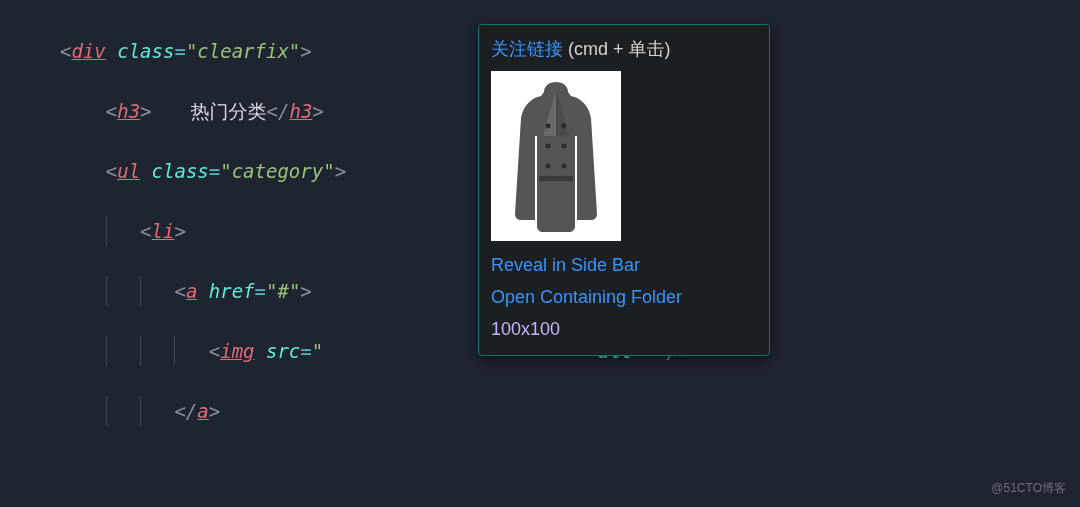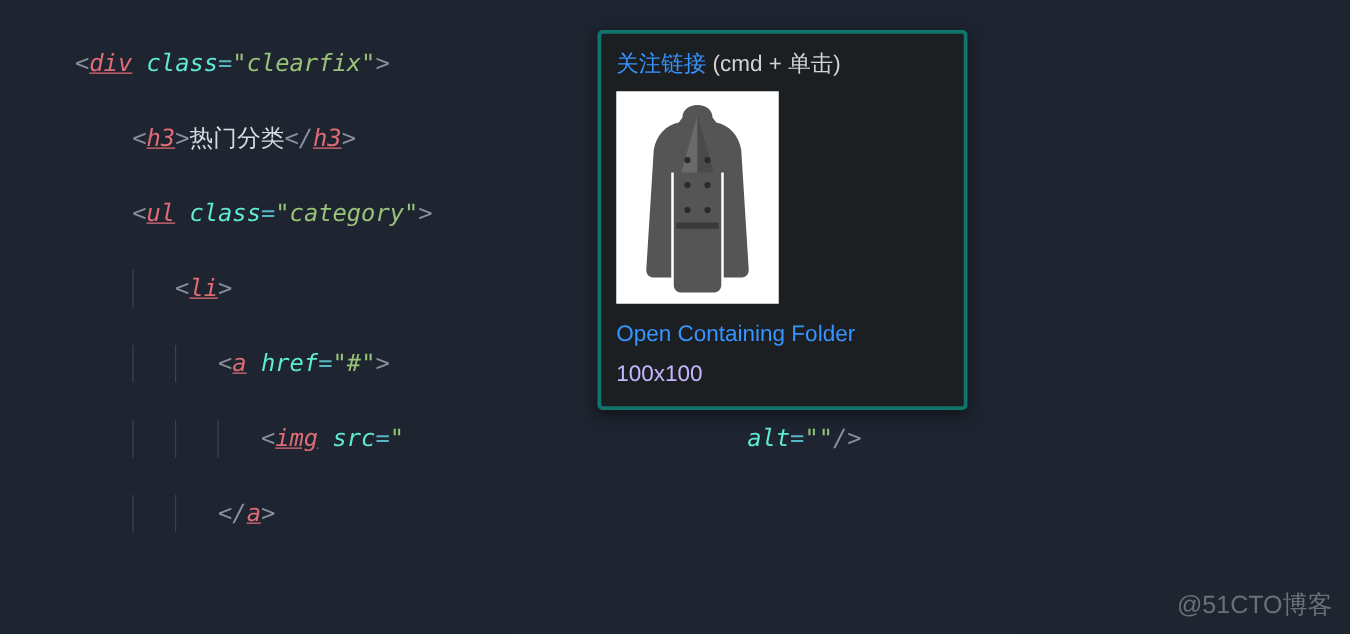--- a/index.html
+++ b/index.html
@@ -26,29 +26,29 @@
     height: 30px;
     background: #3b4252;
     vertical-align: top;
     margin-right: -1px;
   }
   .punct  { color: #89909d; }
   .tag    { color: #e06c75; text-decoration: underline; }
   .attr   { color: #5eead4; }
   .eq     { color: #56b6c2; }
   .str    { color: #98c379; }
-  .txt    { color: #d7dae0; font-style: normal; }
+  .txt    { color: #d7dae0; font-style: normal; margin-left: 39px; }
 
   .hover {
     position: absolute;
     left: 478px;
     top: 24px;
     width: 266px;
     background: #1c1f22;
-    border: 3px solid #0f766e;
+    border: 1px solid #0f766e;
     border-radius: 4px;
     padding: 10px 12px 12px 12px;
     font-family: -apple-system, "Helvetica Neue", Arial, sans-serif;
     font-style: normal;
     box-shadow: 0 4px 12px rgba(0,0,0,.5);
     font-size: 18px;
     line-height: 28px;
   }
   .hover .title .lnk { color: #3794ff; }
   .hover .title .hint { color: #d4d4d4; }
@@ -65,21 +65,21 @@
   .hover .action { color: #3794ff; margin: 4px 0; }
   .hover .dims { color: #c4b5fd; margin-top: 2px; }
 
   .watermark {
     position: absolute;
     right: 14px;
     bottom: 10px;
     color: #6a6f78;
     font-family: -apple-system, Arial, sans-serif;
     font-style: normal;
-    font-size: 20px;
+    font-size: 12px;
   }
 </style>
 </head>
 <body>
 
 <div class="code">
 <div><span class="punct">&lt;</span><span class="tag">div</span> <span class="attr">class</span><span class="eq">=</span><span class="str">"<span>clearfix</span>"</span><span class="punct">&gt;</span></div>
 <div>    <span class="punct">&lt;</span><span class="tag">h3</span><span class="punct">&gt;</span><span class="txt">热门分类</span><span class="punct">&lt;/</span><span class="tag">h3</span><span class="punct">&gt;</span></div>
 <div>    <span class="punct">&lt;</span><span class="tag">ul</span> <span class="attr">class</span><span class="eq">=</span><span class="str">"<span>category</span>"</span><span class="punct">&gt;</span></div>
 <div>    <span class="guide"></span>   <span class="punct">&lt;</span><span class="tag">li</span><span class="punct">&gt;</span></div>
@@ -106,17 +106,18 @@
       <path d="M55 14 L68 60 L55 60 Z" fill="#4a4a4a"></path>
       <circle cx="47" cy="50" r="2.5" fill="#2a2a2a"></circle>
       <circle cx="63" cy="50" r="2.5" fill="#2a2a2a"></circle>
       <circle cx="47" cy="70" r="2.5" fill="#2a2a2a"></circle>
       <circle cx="63" cy="70" r="2.5" fill="#2a2a2a"></circle>
       <circle cx="47" cy="90" r="2.5" fill="#2a2a2a"></circle>
       <circle cx="63" cy="90" r="2.5" fill="#2a2a2a"></circle>
       <rect x="38" y="100" width="34" height="5" fill="#3a3a3a"></rect>
     </svg>
   </div>
+  <div class="action">Reveal in Side Bar</div>
   <div class="action">Open Containing Folder</div>
   <div class="dims">100x100</div>
 </div>
 
 <div class="watermark">@51CTO博客</div>
 
 </body></html>

